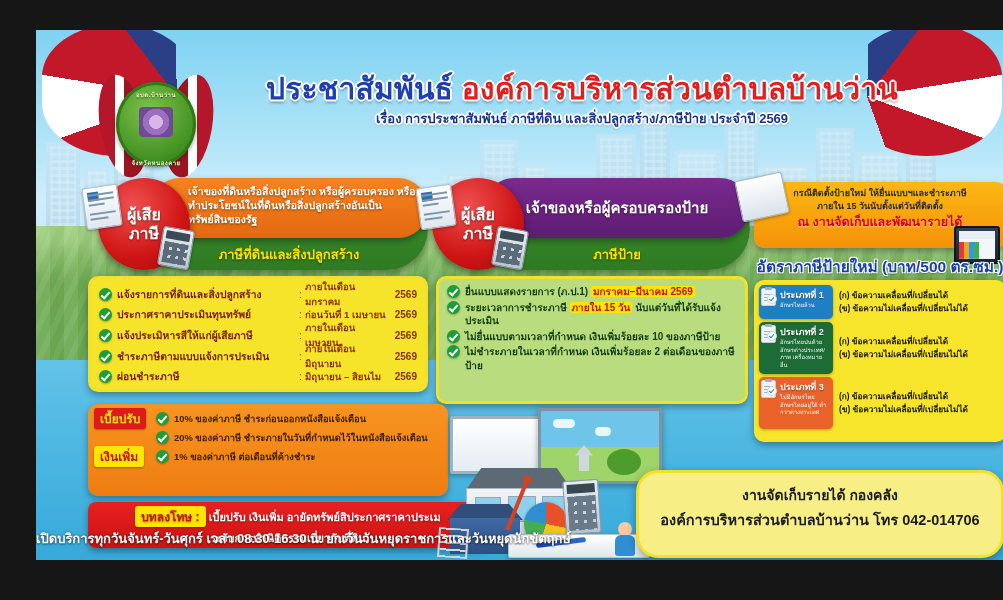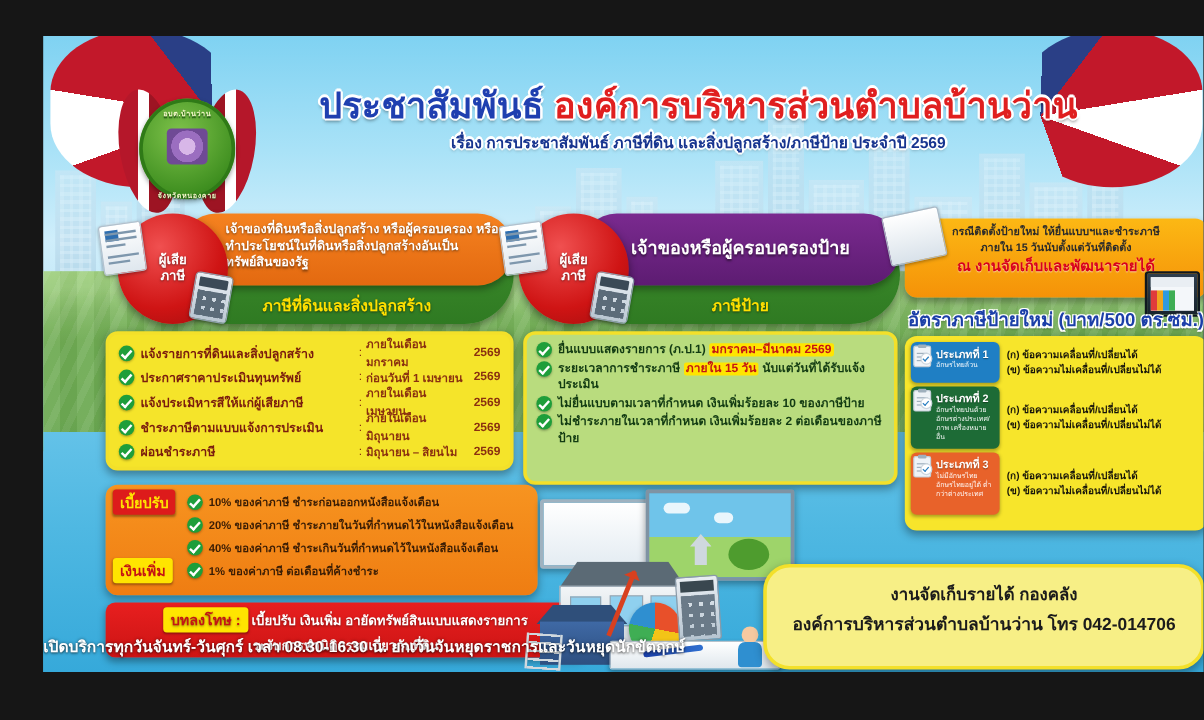--- a/index.html
+++ b/index.html
@@ -119,21 +119,21 @@
     position:absolute;left:52px;top:60px;right:0;height:32px;
     display:flex;align-items:center;justify-content:center;
     color:#ffe000;font-weight:bold;font-size:13px;
     text-shadow:0 1px 2px rgba(0,0,0,.55);
   }
   .red-badge{
     position:absolute;left:0;top:0;width:92px;height:92px;border-radius:50%;
     background:radial-gradient(circle at 38% 30%, #f05050, #cf1414 60%, #9e0e0e);
     box-shadow:0 3px 7px rgba(0,0,0,.45);
     display:flex;flex-direction:column;align-items:center;justify-content:center;
-    color:#fff;font-weight:bold;font-size:11px;line-height:1.2;
+    color:#fff;font-weight:bold;font-size:16px;line-height:1.2;
     text-shadow:0 1px 2px rgba(0,0,0,.5);
   }
   .doc-ico{position:absolute;left:-14px;top:8px;width:34px;height:40px;border-radius:3px;
     background:linear-gradient(180deg,#ffffff,#dfe7ee);border:1px solid #b3c0cc;
     box-shadow:0 1px 3px rgba(0,0,0,.35);transform:rotate(-8deg);overflow:hidden;}
   .doc-ico i{position:absolute;left:4px;right:4px;height:2px;background:#7e97ad;display:block;}
   .doc-ico i:nth-child(1){top:6px}.doc-ico i:nth-child(2){top:11px}
   .doc-ico i:nth-child(3){top:16px;right:14px}.doc-ico i:nth-child(4){top:25px}
   .doc-ico i:nth-child(5){top:30px;right:12px}
   .doc-ico:before{content:"";position:absolute;left:4px;top:4px;width:11px;height:9px;background:#2f6fb0;}
@@ -518,35 +518,30 @@
         <span class="tagcell"><span class="tagred">เบี้ยปรับ</span></span>
         <span class="chk"></span>
         <span class="ptxt">10% ของค่าภาษี ชำระก่อนออกหนังสือแจ้งเตือน</span>
       </div>
       <div class="prow">
         <span class="tagcell"></span>
         <span class="chk"></span>
         <span class="ptxt">20% ของค่าภาษี ชำระภายในวันที่กำหนดไว้ในหนังสือแจ้งเตือน</span>
       </div>
       <div class="prow">
-        <span class="tagcell"></span>
-        <span class="chk"></span>
-        <span class="ptxt">40% ของค่าภาษี ชำระเกินวันที่กำหนดไว้ในหนังสือแจ้งเตือน</span>
-      </div>
-      <div class="prow">
         <span class="tagcell"><span class="tagyel">เงินเพิ่ม</span></span>
         <span class="chk"></span>
         <span class="ptxt">1% ของค่าภาษี ต่อเดือนที่ค้างชำระ</span>
       </div>
     </div>
 
     <div class="pun-box">
       <div class="l1">
         <span class="tagyel">บทลงโทษ :</span>
-        <span>เบี้ยปรับ เงินเพิ่ม อายัดทรัพย์สินแบบแสดงรายการ</span>
+        <span>เบี้ยปรับ เงินเพิ่ม อายัดทรัพย์สิประกาศราคาประเม</span>
       </div>
       <div class="l2">ระงับการทำนิติกรรมเกี่ยวกับที่ดิน</div>
     </div>
 
     <div class="illus">
       <div class="bb1"></div>
       <div class="bb2">
         <span class="cloud" style="left:12px;top:8px"></span>
         <span class="cloud" style="left:54px;top:16px;width:16px"></span>
         <span class="tree"></span>

